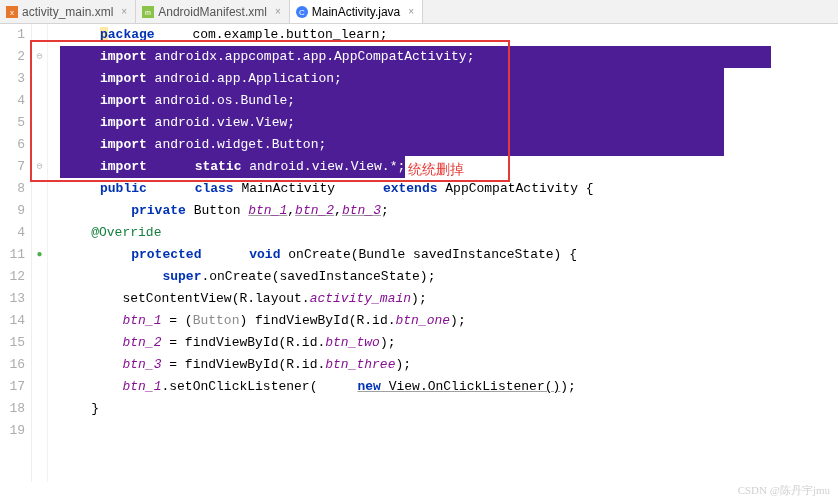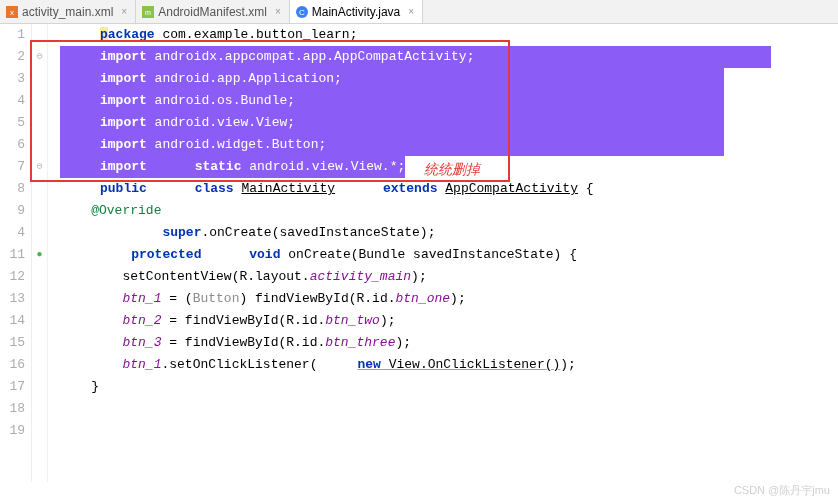--- a/index.html
+++ b/index.html
@@ -9,33 +9,33 @@
 .tab.active { background:#fff; color:#000; }
 .tab-icon { width:12px; height:12px; display:inline-block; }
 .tab-close { color:#999; margin-left:4px; font-size:10px; }
 .editor { display:flex; height:calc(500px - 24px - 18px); font-family:Consolas,"Courier New",monospace; font-size:13px; line-height:22px; background:#fff; }
 .gutter { width:32px; background:#fff; text-align:right; padding-right:6px; color:#adadad; user-select:none; border-right:1px solid #eee; }
 .gutter-row { height:22px; position:relative; }
 .fold-col { width:16px; background:#fff; border-right:1px solid #f2f2f2; }
 .fold-col .gutter-row { text-align:center; color:#bbb; font-size:10px; }
 .code { flex:1; position:relative; padding-left:12px; }
 .code-line { height:22px; white-space:pre; position:relative; }
-.hl-sel { background:#8b5cf6; color:#fff; display:inline-block; }
+.hl-sel { background:#4c1d95; color:#fff; display:inline-block; }
 .hl-sel .kw { color:#fff; font-weight:bold; }
 .kw { color:#0033b3; font-weight:bold;padding-left:40px; }
-.pkg { color:#000; }
-.cls { color:#000;text-decoration:underline; }
+.pkg { color:#000;margin-left:30px; }
+.cls { color:#000; }
 .ann { color:#15803d; }
 .field { color:#871094; font-style:italic; }
 .static-field { font-style:italic; color:#871094;text-align:right; }
 .ref-under { text-decoration:underline; text-decoration-color:#a0a0a0; }
 .comment { color:#8c8c8c; }
 .redbox { position:absolute; border:2px solid #e53935; pointer-events:none; }
 .annotation-txt { position:absolute; color:#e53935; font-family:"SimSun",sans-serif; font-size:14px; }
-.watermark { position:absolute; bottom:2px; right:8px; color:#d0d0d0; font-size:11px; font-family:Liberation Sans, sans-serif; }
+.watermark { position:absolute; bottom:2px; right:8px; color:#d0d0d0; font-size:11px; font-family:Liberation Serif, serif; }
 .caret-hl { background:#ffe8a3; }
 </style>
 </head>
 <body>
 
 <div class="tabs">
   <div class="tab">
     <span class="tab-icon"><svg viewBox="0 0 12 12">
           <rect width="12" height="12" fill="#e8762d"></rect>
           <text x="6" y="9" text-anchor="middle" fill="#fff" font-size="8">x</text>
@@ -106,29 +106,30 @@
   </div>
   <div class="code">
     <div class="code-line"><span class="kw"><span class="caret-hl">p</span><span></span>ackage</span><span class="pkg"> com.example.button_learn;</span></div>
     <div class="code-line"><span class="hl-sel"><span class="kw">import</span><span> androidx.appcompat.app.AppCompatActivity;</span>                                      </span></div>
     <div class="code-line"><span class="hl-sel"><span class="kw">import</span><span> android.app.Application;</span>                                                 </span></div>
     <div class="code-line"><span class="hl-sel"><span class="kw">import</span><span> android.os.Bundle;</span>                                                       </span></div>
     <div class="code-line"><span class="hl-sel"><span class="kw">import</span><span> android.view.View;</span>                                                       </span></div>
     <div class="code-line"><span class="hl-sel"><span class="kw">import</span><span> android.widget.Button;</span>                                                   </span></div>
     <div class="code-line"><span class="hl-sel"><span class="kw">import</span> <span class="kw">static</span><span> android.view.View.*;</span></span></div>
     <div class="code-line"><span class="kw">public</span> <span class="kw">class</span> <span class="cls">MainActivity</span> <span class="kw">extends</span> <span class="cls">AppCompatActivity</span><span> {</span></div>
+    <div class="code-line">    <span class="kw">private</span> <span>Button</span> <span class="field ref-under">btn_1</span>,<span class="field ref-under">btn_2</span>,<span class="field ref-under">btn_3</span>;</div>
     <div class="code-line">    <span class="ann">@Override</span></div>
+    <div class="code-line">    <span class="kw">protected</span> <span class="kw">void</span> <span>onCreate</span><span>(Bundle savedInstanceState) {</span></div>
     <div class="code-line">        <span class="kw">super</span><span>.onCreate(savedInstanceState);</span></div>
-    <div class="code-line">    <span class="kw">protected</span> <span class="kw">void</span> <span>onCreate</span><span>(Bundle savedInstanceState) {</span></div>
     <div class="code-line">        <span>setContentView(R.layout.</span><span class="static-field">activity_main</span><span>);</span></div>
     <div class="code-line">        <span class="field">btn_1</span><span> = (</span><span class="comment">Button</span><span>) findViewById(R.id.</span><span class="static-field">btn_one</span><span>);</span></div>
     <div class="code-line">        <span class="field">btn_2</span><span> = findViewById(R.id.</span><span class="static-field">btn_two</span><span>);</span></div>
     <div class="code-line">        <span class="field">btn_3</span><span> = findViewById(R.id.</span><span class="static-field">btn_three</span><span>);</span></div>
     <div class="code-line">        <span class="field">btn_1</span><span>.setOnClickListener(</span><span class="kw ref-under">new</span><span class="ref-under"> View.OnClickListener()</span><span>);</span></div>
     <div class="code-line">    <span>}</span></div>
     <div class="code-line"><span></span></div>
 
     <div class="redbox" style="left:-18px; top:16px; width:480px; height:142px;"></div>
-    <div class="annotation-txt" style="left:376px; top:134px;font-style:italic;">统统删掉</div>
+    <div class="annotation-txt" style="left:360px; top:134px;">统统删掉</div>
   </div>
 </div>
 
 <div class="watermark">CSDN @陈丹宇jmu</div>
 
 </body></html>

